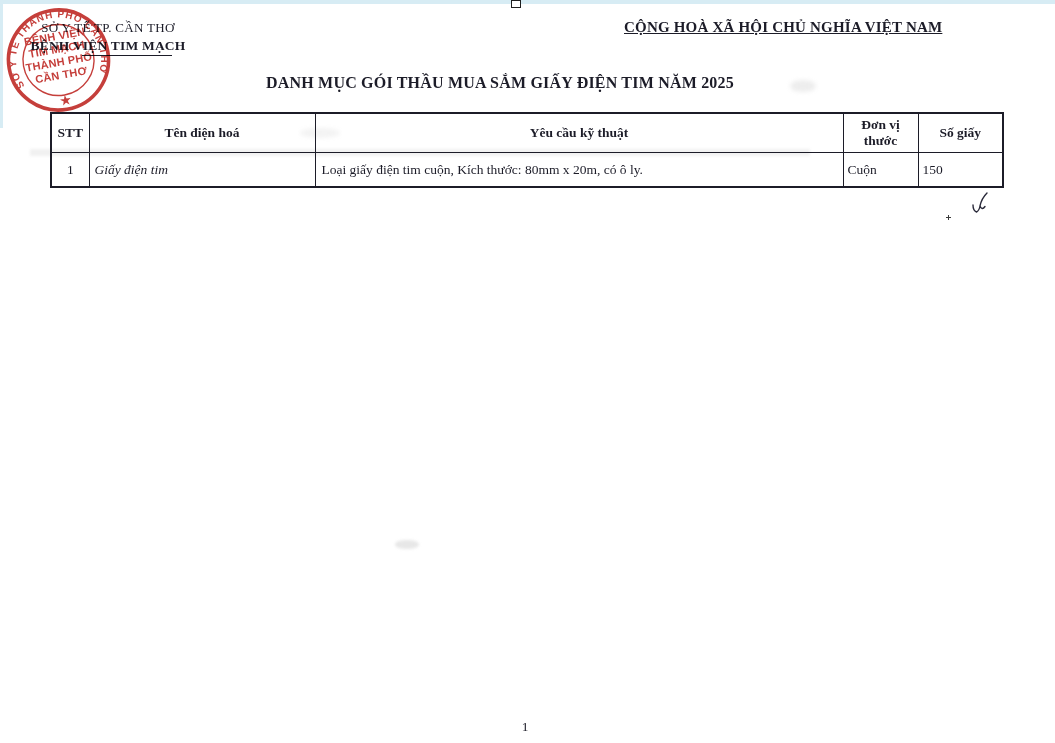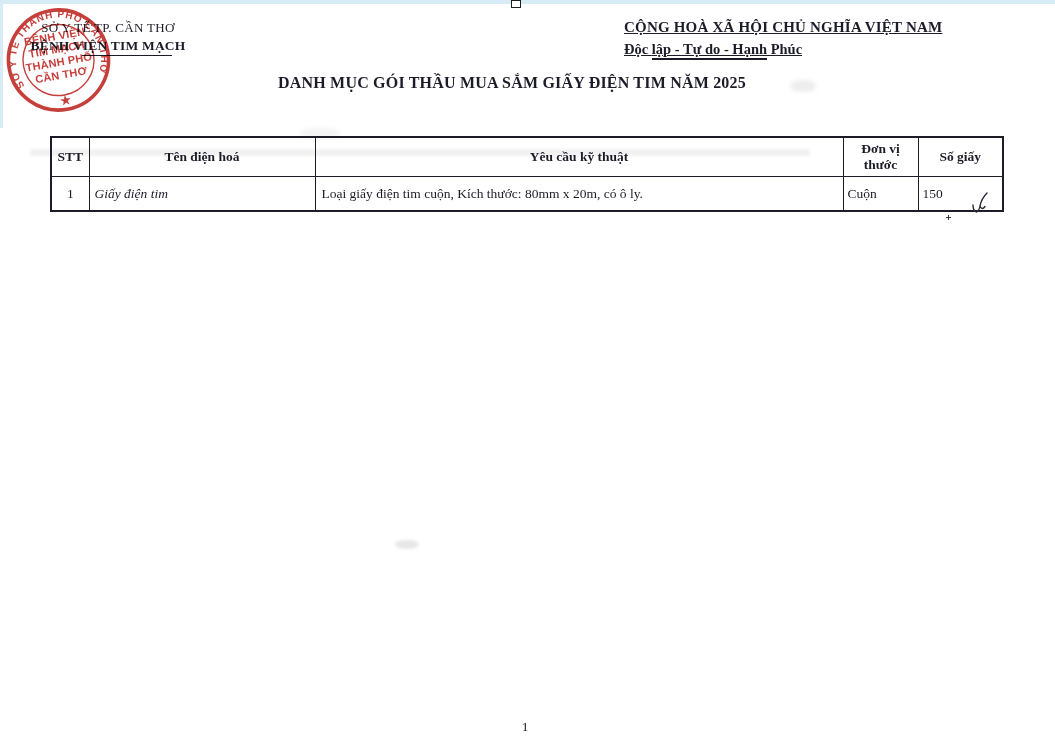--- a/index.html
+++ b/index.html
@@ -27,33 +27,33 @@
   .org-line2{font-size:13.5px;font-weight:bold;letter-spacing:.2px;margin-top:2px;}
   .org-underline{position:absolute;left:82px;top:55px;width:90px;height:0;border-top:1.8px solid var(--ink);}
 
   
   .national-block{position:absolute;left:624px;top:18px;width:350px;line-height:1.3;text-decoration:underline;}
   .nat-line1{font-size:15px;font-weight:bold;letter-spacing:.2px;}
   .nat-line2{font-size:14.5px;font-weight:bold;margin-top:2px;}
   .motto-underlined{border-bottom:2px solid var(--ink);padding-bottom:1px;}
 
   
-  .doc-title{position:absolute;left:12px;top:74px;width:1000px;text-align:center;
+  .doc-title{position:absolute;left:0;top:74px;width:1000px;text-align:center;
     font-size:16px;font-weight:bold;letter-spacing:.2px;}
 
   
   .stamp{position:absolute;left:2px;top:4px;mix-blend-mode:multiply;opacity:.95;}
   .stamp circle{stroke:var(--stamp_red);fill:none;}
   .stamp text{fill:var(--stamp_red);font-family:"Liberation Sans", sans-serif;font-weight:bold;}
   .ring-text{font-size:10px;letter-spacing:.9px;}
   .stamp-star{font-size:12px;}
   .stamp-inner{font-size:11px;letter-spacing:.2px;}
 
   
-  .table-wrap{position:absolute;left:26px;top:136px;padding-left:24px;}
+  .table-wrap{position:absolute;left:26px;top:112px;padding-left:24px;}
   table.doc-table{border-collapse:collapse;table-layout:fixed;width:952px;border:2.2px solid var(--ink);}
   .doc-table th,.doc-table td{border:1.5px solid var(--ink);vertical-align:middle;overflow:hidden;}
   .doc-table th{height:34px;font-size:13.5px;font-weight:bold;text-align:center;line-height:1.2;padding:2px 3px;}
   .doc-table td{height:29px;font-size:13.5px;padding:2px 4px;}
   td.c-stt{text-align:center;}
   td.c-ten{text-align:left;padding-left:5px;font-style:italic;}
   td.c-yc{text-align:left;padding-left:6px;}
   td.c-dv{text-align:left;}
   td.c-sl{text-align:left;padding-right:10px;}
 
@@ -80,21 +80,20 @@
   <div class="smudge-c"></div>
 
   <div class="org-block">
     <div class="org-line1">SỞ Y TẾ TP. CẦN THƠ</div>
     <div class="org-line2">BỆNH VIỆN TIM MẠCH</div>
   </div>
   <div class="org-underline"></div>
 
   <div class="national-block">
     <div class="nat-line1">CỘNG HOÀ XÃ HỘI CHỦ NGHĨA VIỆT NAM</div>
-    <div class="nat-line2"><span>Độc </span><span class="motto-underlined">lập - Tự do - Hạnh</span><span> Phúc</span></div>
   </div>
 
   <div class="doc-title">DANH MỤC GÓI THẦU MUA SẮM GIẤY ĐIỆN TIM NĂM 2025</div>
 
   <svg class="stamp" width="113" height="112" viewBox="0 0 113 112">
     <g transform="rotate(-10 56.5 56)">
       <circle cx="56.5" cy="56" r="50" stroke-width="3.6"></circle>
       <circle cx="56.5" cy="56" r="35.5" stroke-width="1.4"></circle>
       <path id="ringPath" d="M 18 74 A 42.5 42.5 0 1 1 95 74" fill="none"></path>
       <text class="ring-text"><textPath href="#ringPath" startOffset="50%" text-anchor="middle">SỞ Y TẾ THÀNH PHỐ CẦN THƠ</textPath></text>

